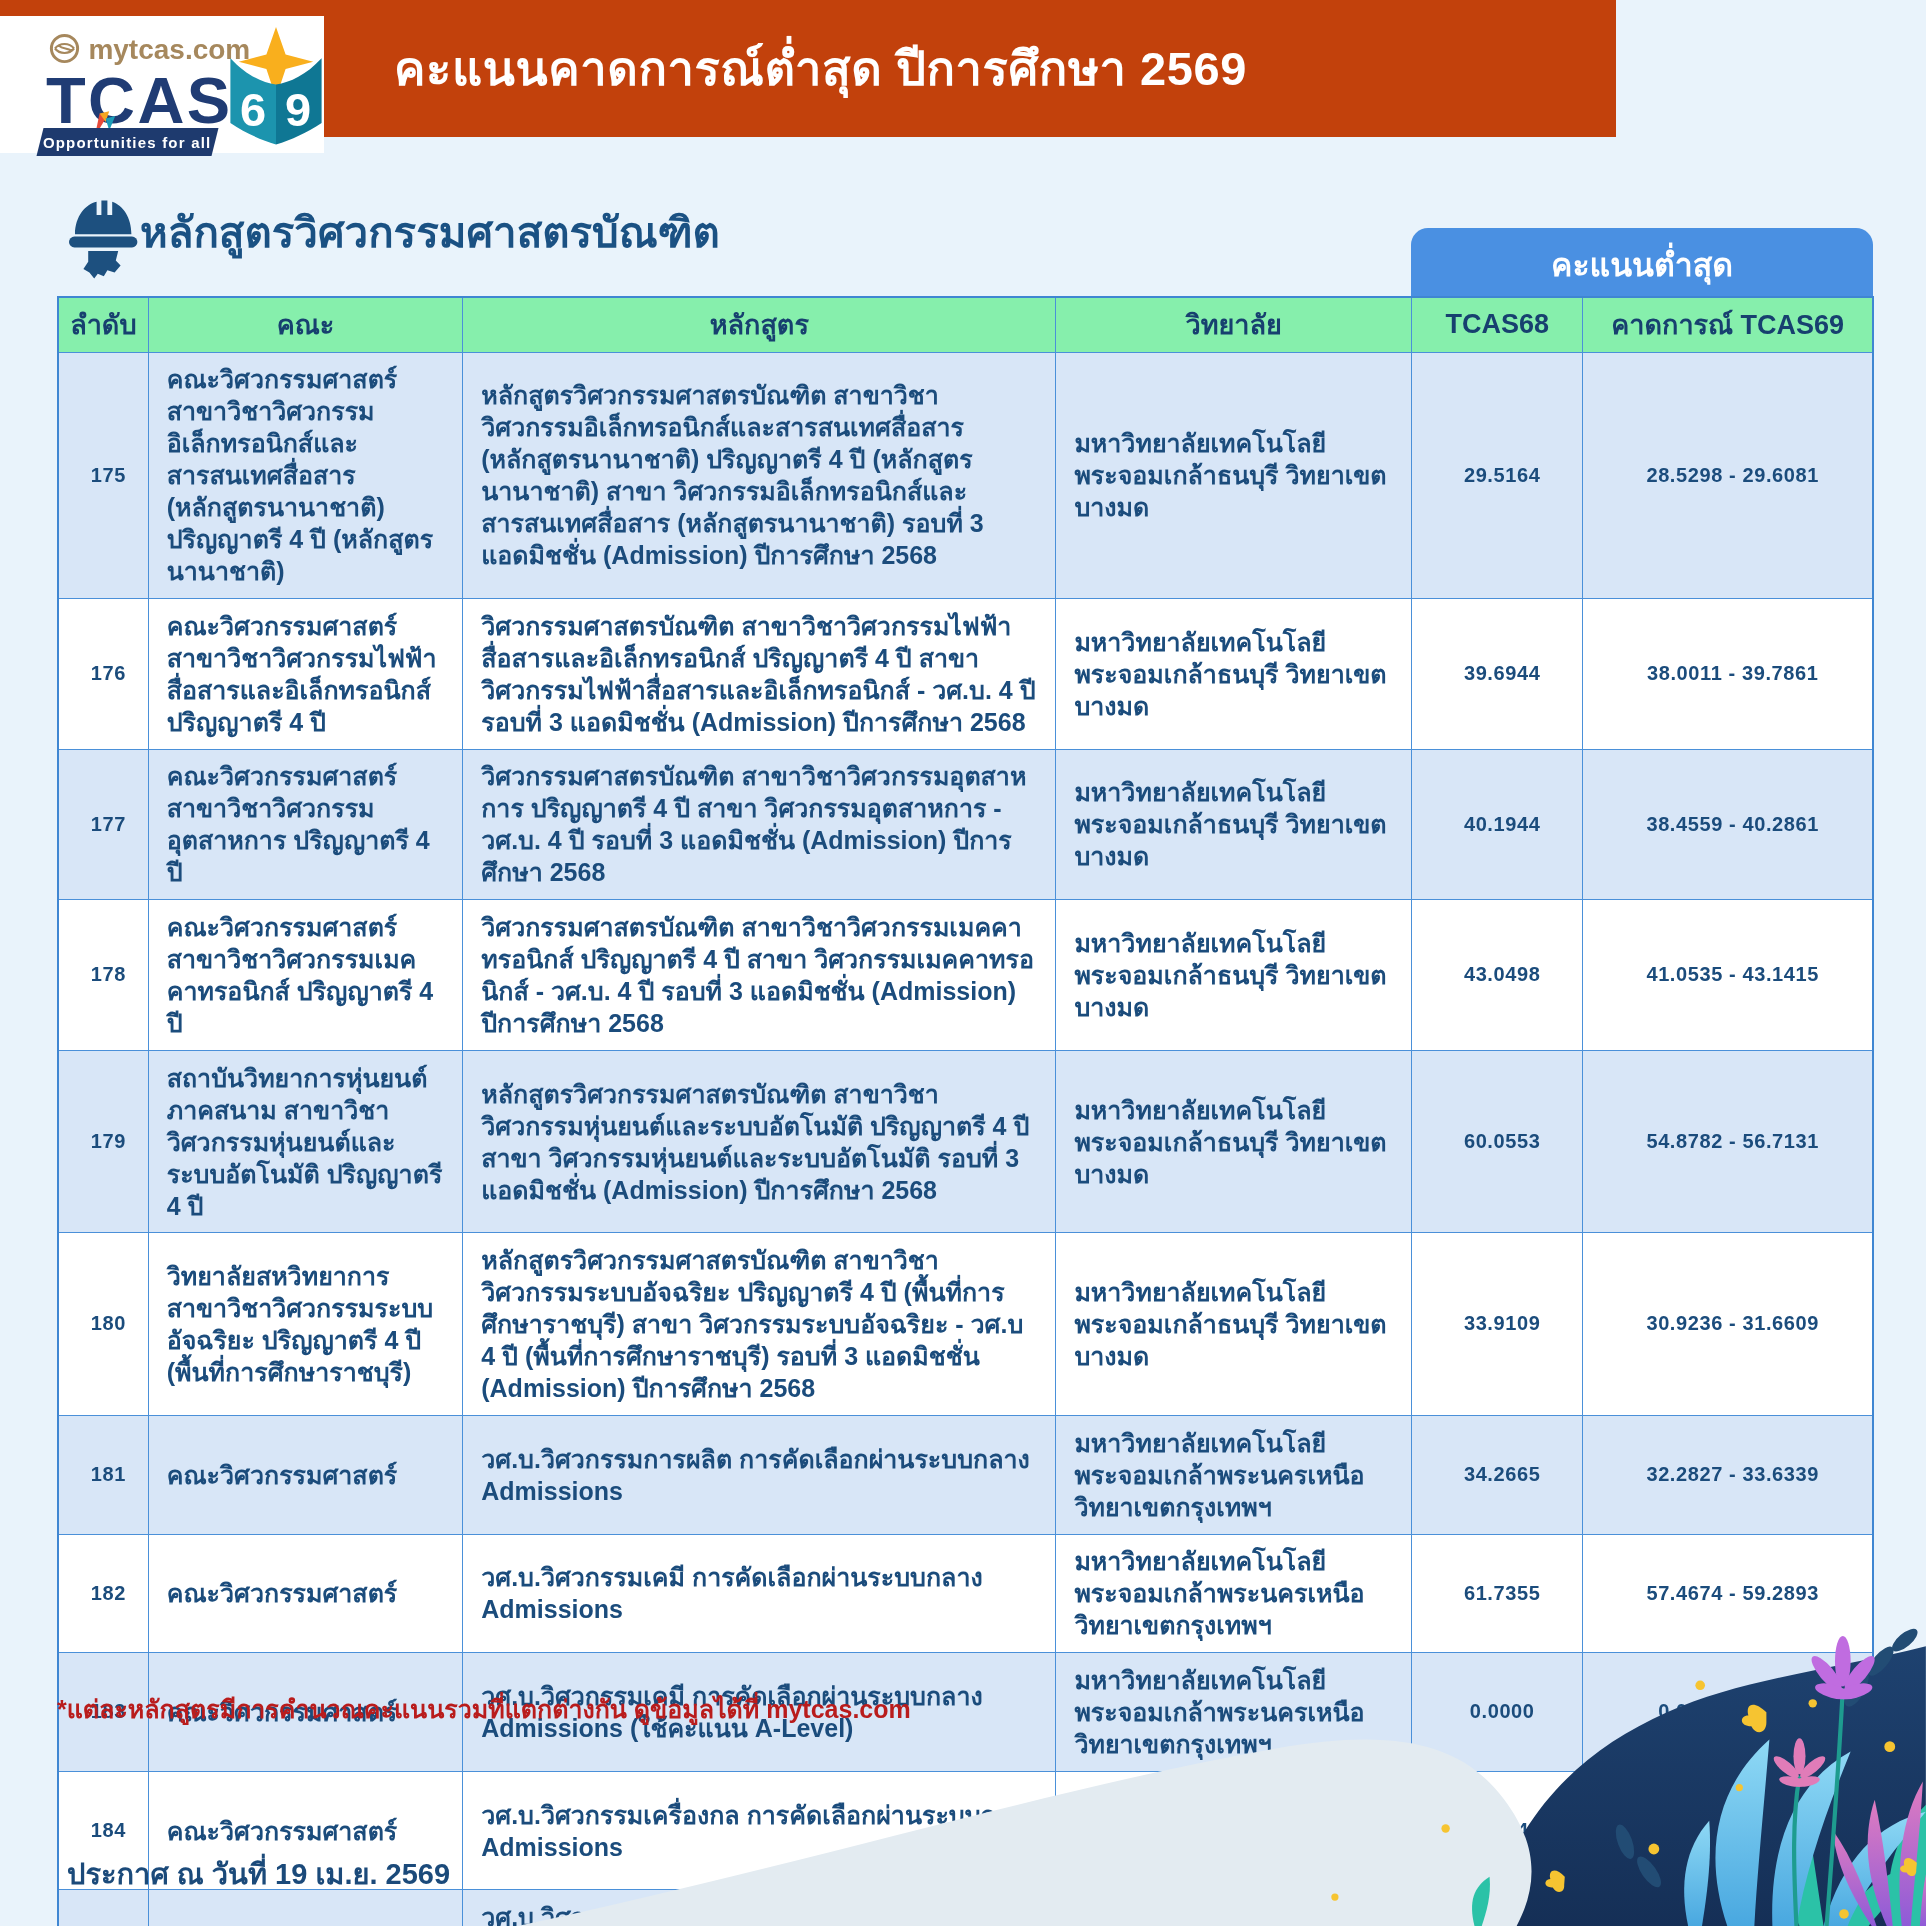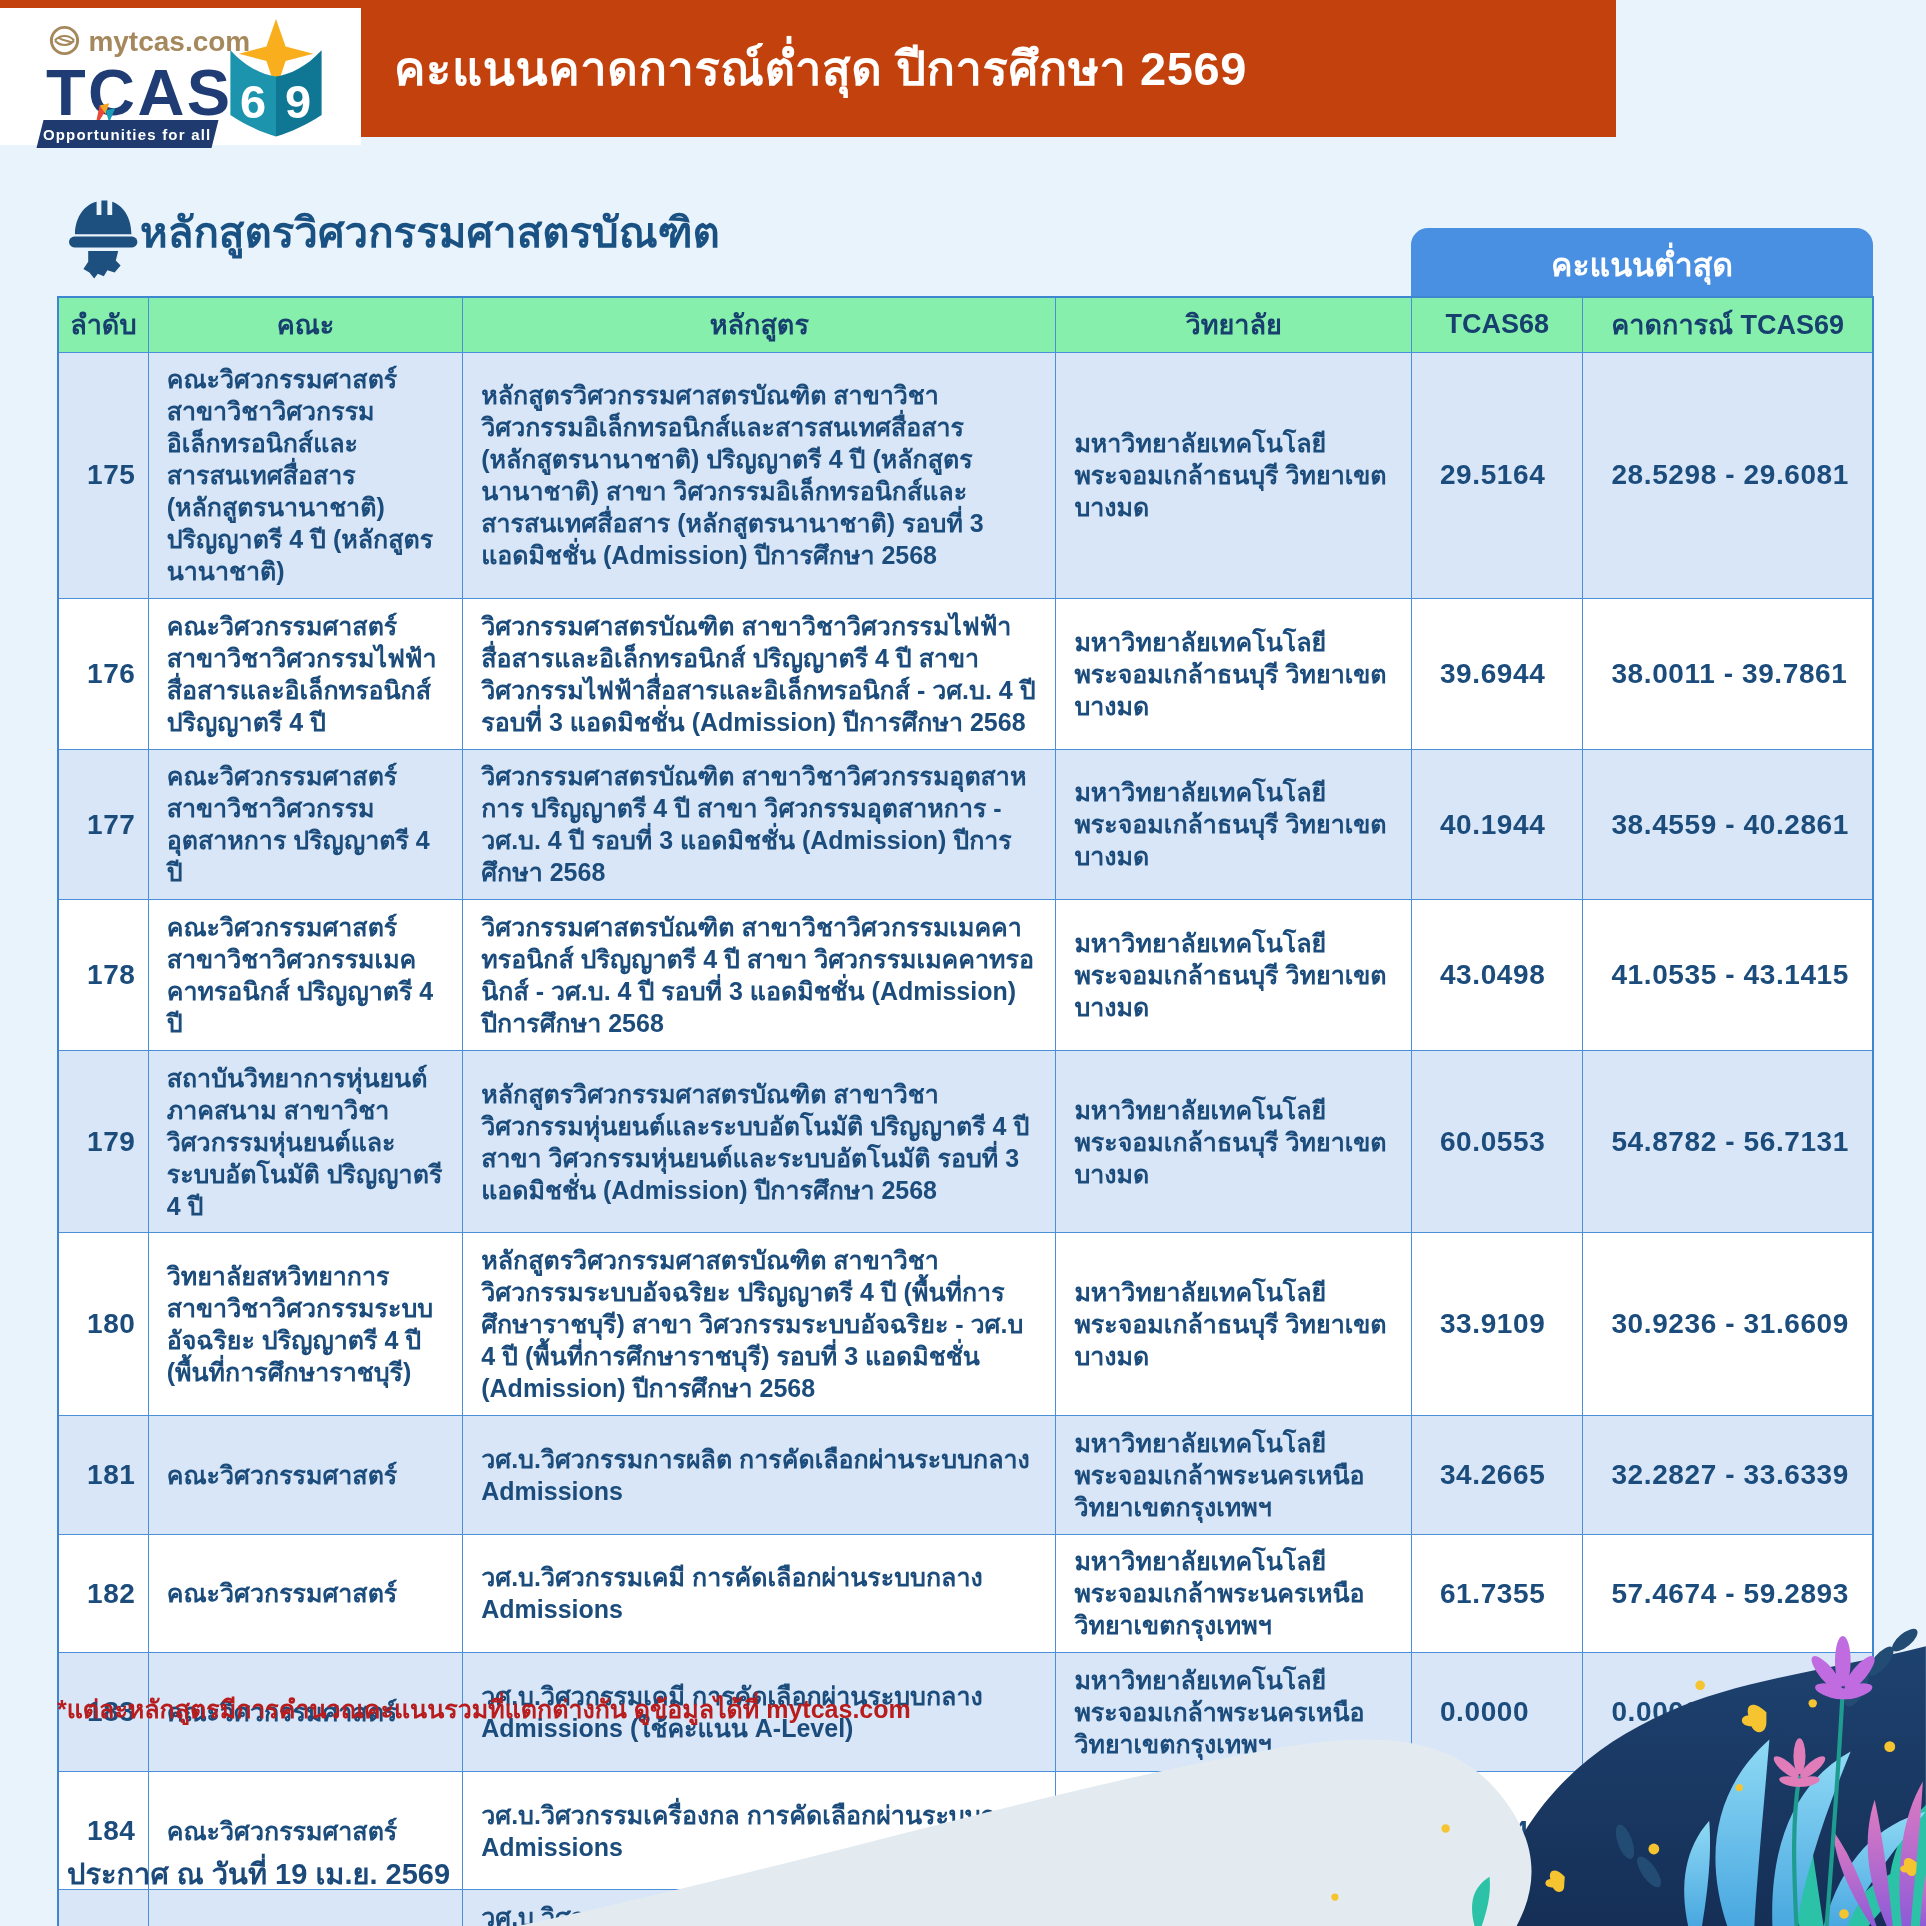--- a/index.html
+++ b/index.html
@@ -3,21 +3,21 @@
 <meta charset="utf-8">
 <style>
   * { margin:0; padding:0; box-sizing:border-box; }
   body { font-family:"Liberation Sans","DejaVu Sans",sans-serif; }
   .page {
     position:relative; width:1926px; height:1926px; overflow:hidden;
     background:#E9F3FB;
   }
   
   .topbar { position:absolute; left:0; top:0; width:1616px; height:137px; background:#c2410c; }
-  .logo-box { position:absolute; left:0; top:8px; width:361px; height:137px; background:#FFFFFF; }
+  .logo-box { position:absolute; left:0; top:16px; width:324px; height:137px; background:#FFFFFF; }
   .page-title {
     position:absolute; left:394px; top:0; height:137px; display:flex; align-items:center;
     color:#FFFFFF; font-size:47px; font-weight:800; letter-spacing:0.6px;
   }
   .mytcas-line { position:absolute; left:49px; top:17px; display:flex; align-items:center; gap:8.4px; }
   .mytcas-text { color:#A6885D; font-size:28px; font-weight:700; }
   .tcas-word { position:absolute; left:46px; top:47px; color:#203C74; font-size:65px; font-weight:900; letter-spacing:2.4px; }
   .ribbon {
     position:absolute; left:40px; top:112px; width:175px; height:28px; background:#1E3A6E;
     transform:skewX(-14deg); display:flex; align-items:center; justify-content:center;
@@ -53,21 +53,21 @@
   .tbl th, .tbl td { border:1.2px solid #4A90D9; }
   .tbl th {
     height:55px; background:#86efac; color:#17406F;
     font-size:27px; font-weight:800; text-align:center; vertical-align:middle;
   }
   .tbl td {
     padding:10.8px 18px; color:#1B4C7C; font-size:25px; font-weight:600;
     line-height:1.28; vertical-align:middle; background:#FFFFFF;
   }
   .tbl tr.alt td { background:#D8E6F7; }
-  .tbl td.num { text-align:left; font-size:28px; font-weight:700; letter-spacing:0.6px;padding-left:28px; }
+  .tbl td.num { text-align:center; font-size:20px; font-weight:700; letter-spacing:0.6px;padding-left:28px; }
   
   .footnote { position:absolute; left:57px; top:1689px; color:#b91c1c; font-size:25px; font-weight:800; }
   .pub-date { position:absolute; left:67px; top:1813px; color:#1B4A7A; font-size:29px; font-weight:800;margin-top:38px; }
   .decor { position:absolute; left:0; bottom:0; width:1926px; height:337px; pointer-events:none; }
 </style>
 </head>
 <body>
 
 <div class="page">
 

